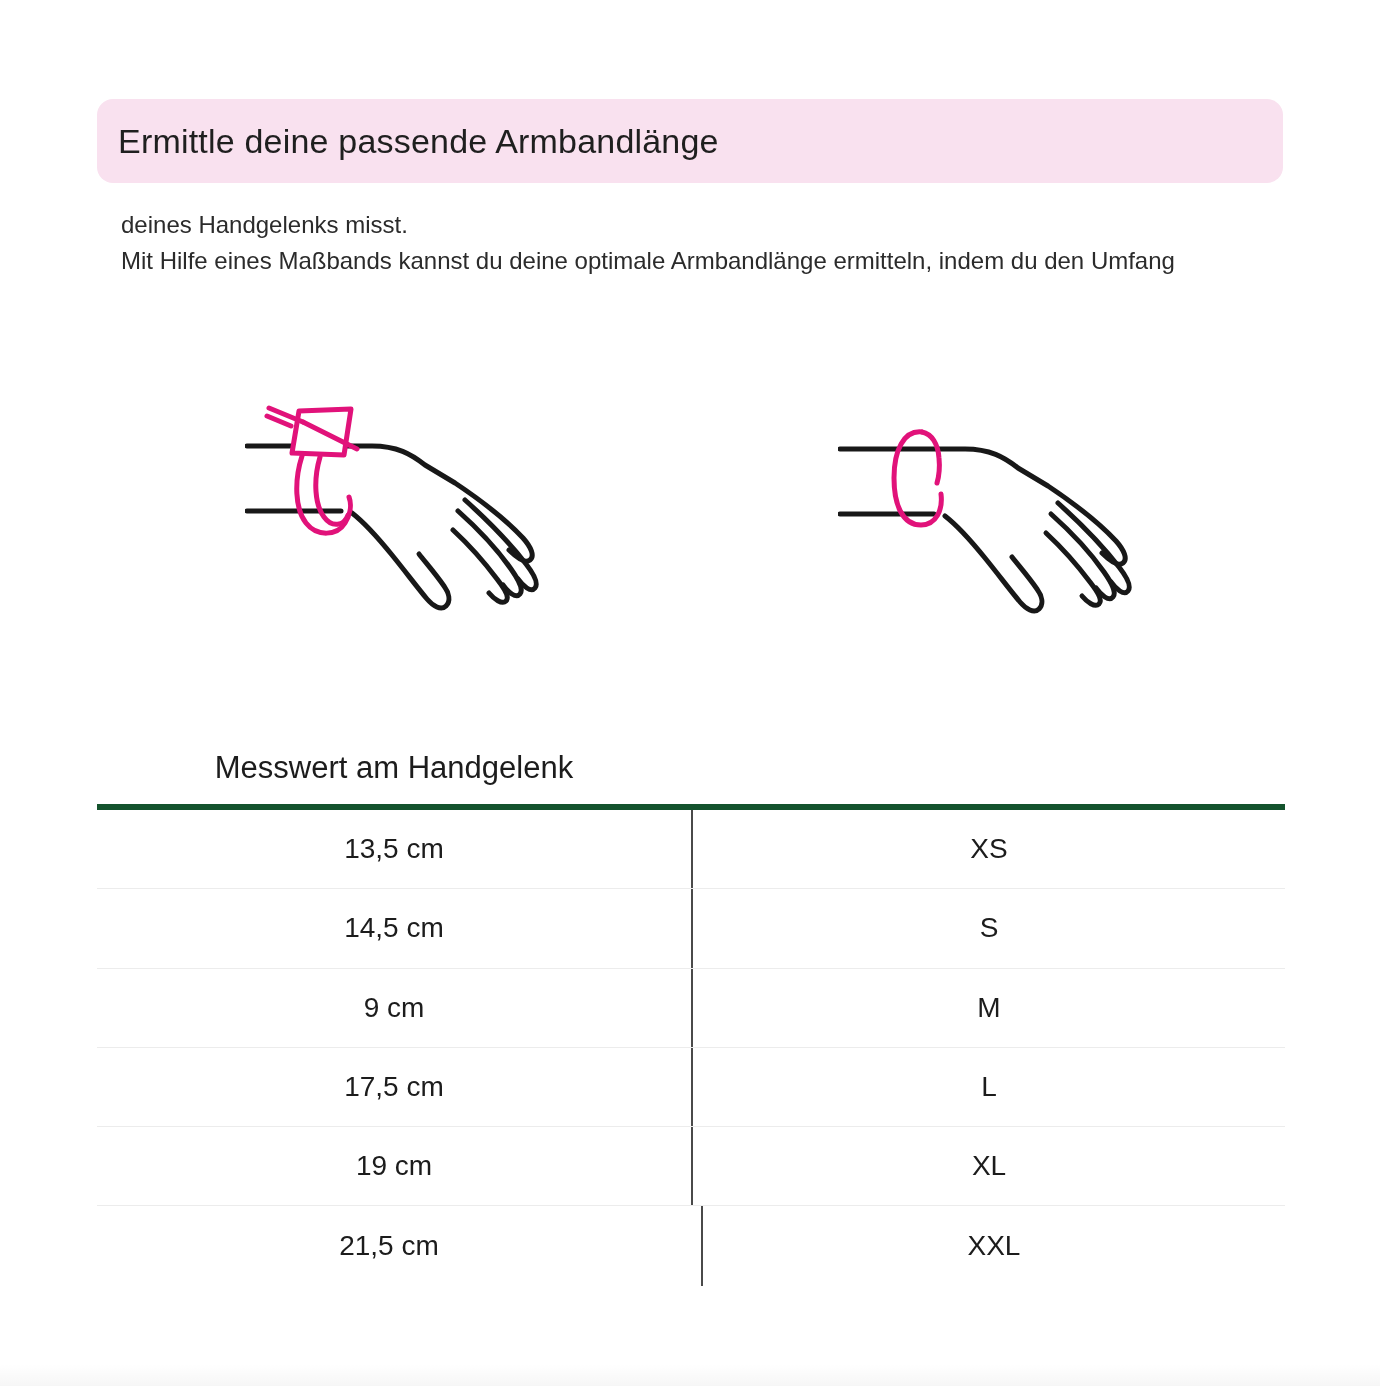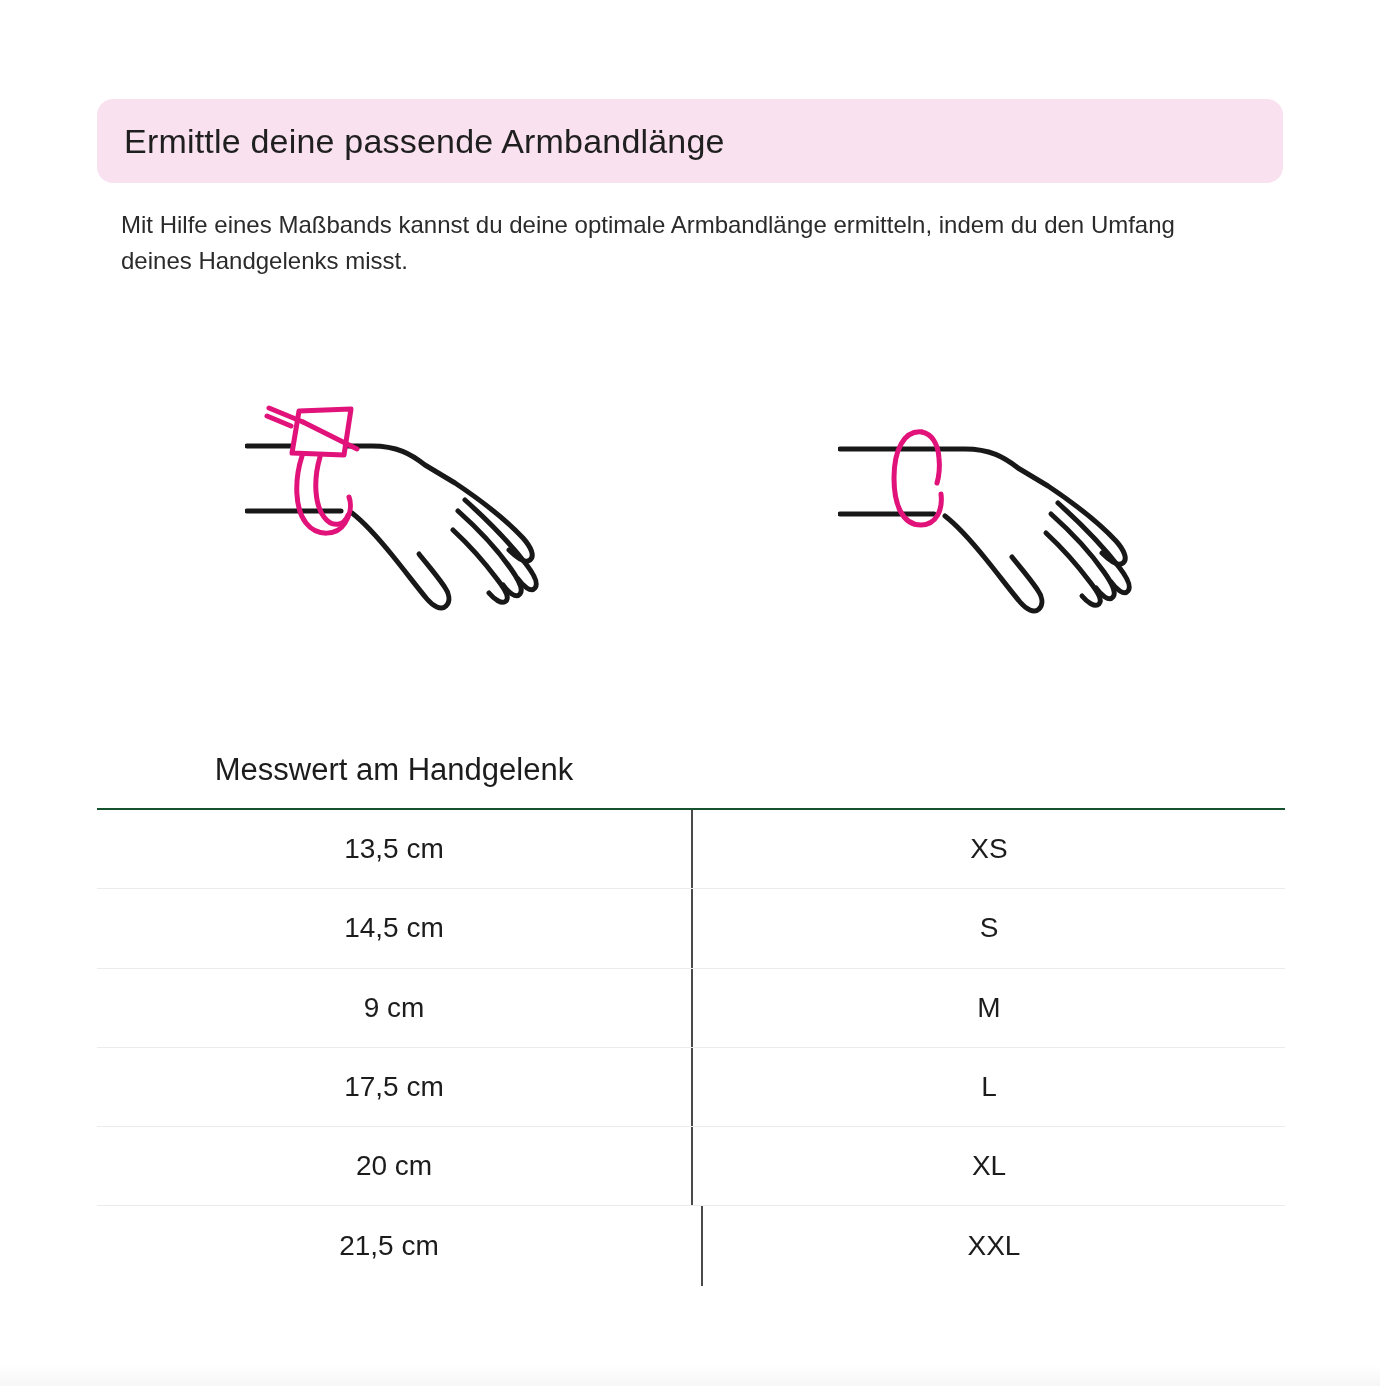--- a/index.html
+++ b/index.html
@@ -14,21 +14,21 @@
 
   
   .banner {
     position:absolute;
     left:97px; top:99px;
     width:1186px; height:84px;
     background:#f9e1ef;
     border-radius:16px;
     display:flex; align-items:center;
     box-sizing:border-box;
-    padding-left:27px;
+    padding-left:21px;
   }
   .banner h1 {
     margin:0;
     font-size:34px;
     font-weight:400;
     letter-spacing:0.2px;
     color:#1f1f1f;
   }
 
   
@@ -48,21 +48,21 @@
   .illo-2 { left:838px; top:406px; }
   .illustration svg { display:block; }
 
   
   .size-table {
     position:absolute;
     left:97px; top:732px;
     width:1188px;
   }
   .t-row { display:flex; box-sizing:border-box; }
-  .t-row.header { height:78px; border-bottom:2px solid #14532d;align-items:center; }
+  .t-row.header { height:78px; border-bottom:6px solid #14532d;align-items:center; }
   .t-row.data { height:79.3px; border-bottom:1px solid #ececec; }
   .t-row.data.last { border-bottom:none;gap:20px; }
   .t-cell {
     width:50%;
     display:flex; align-items:center; justify-content:center;
     box-sizing:border-box;
     color:#1c1c1c;
   }
   .t-cell.right { border-left:2px solid #4a4a4a; }
   .t-row.header .t-cell { font-size:31px; }
@@ -79,22 +79,22 @@
 </head>
 <body>
 
 <div class="page">
 
   <div class="banner">
     <h1>Ermittle deine passende Armbandlänge</h1>
   </div>
 
   <div class="intro">
+    <div>deines Handgelenks misst.</div>
     <div>Mit Hilfe eines Maßbands kannst du deine optimale Armbandlänge ermitteln, indem du den Umfang</div>
-    <div>deines Handgelenks misst.</div>
   </div>
 
   <div class="illustration illo-1">
     <svg width="300" height="212" viewBox="0 0 300 212" fill="none" xmlns="http://www.w3.org/2000/svg">
 
       <g stroke="#181818" stroke-width="5" stroke-linecap="round" stroke-linejoin="round" fill="none">
         <path d="M2 43 L127 43 C152 43 166 51 180 62 L210 80 C240 100 264 120 278 135 C286 144 290 153 285 157 C280 161 271 154 264 147"></path>
         <path d="M2 108 L96 108"></path>
         <path d="M220 97 C240 115 264 139 281 161 C288 170 294 180 290 185 C286 190 278 183 273 176"></path>
         <path d="M213 108 C231 124 252 146 266 166 C273 176 279 186 275 191 C271 196 263 189 258 182"></path>
@@ -144,21 +144,21 @@
     </div>
     <div class="t-row data">
       <div class="t-cell left">9 cm</div>
       <div class="t-cell right">M</div>
     </div>
     <div class="t-row data">
       <div class="t-cell left">17,5 cm</div>
       <div class="t-cell right">L</div>
     </div>
     <div class="t-row data">
-      <div class="t-cell left">20 cm</div>
+      <div class="t-cell left">19 cm</div>
       <div class="t-cell right">XL</div>
     </div>
     <div class="t-row data last">
       <div class="t-cell left">21,5 cm</div>
       <div class="t-cell right">XXL</div>
     </div>
   </div>
 
   <div class="bottom-shadow"></div>
 </div>

